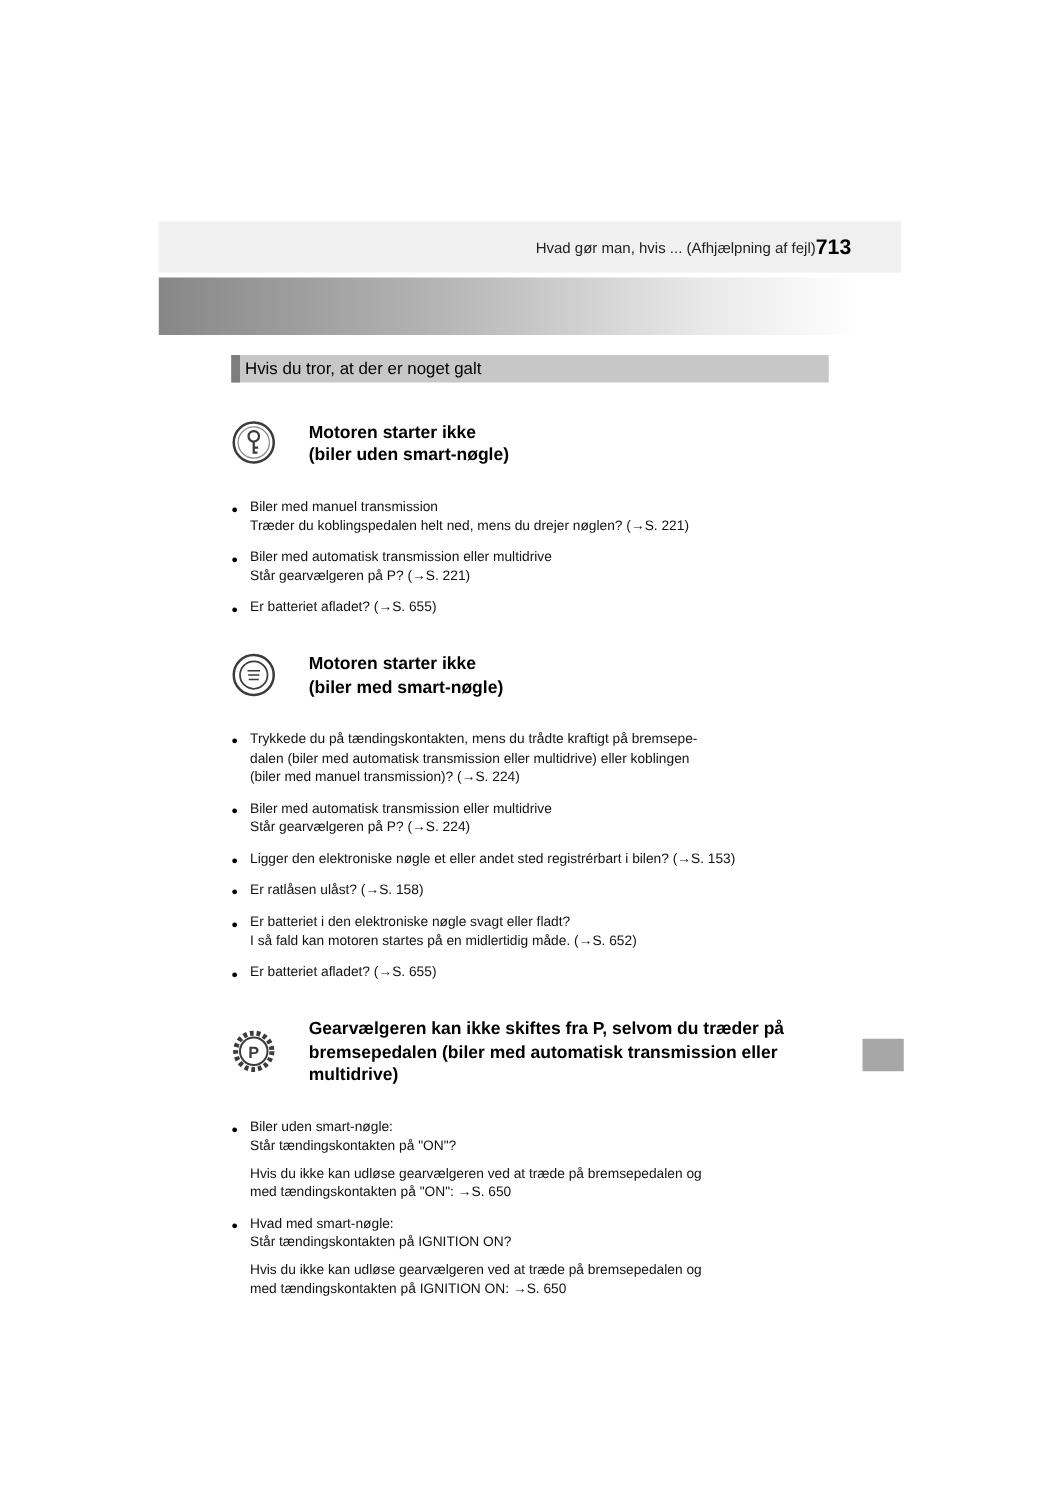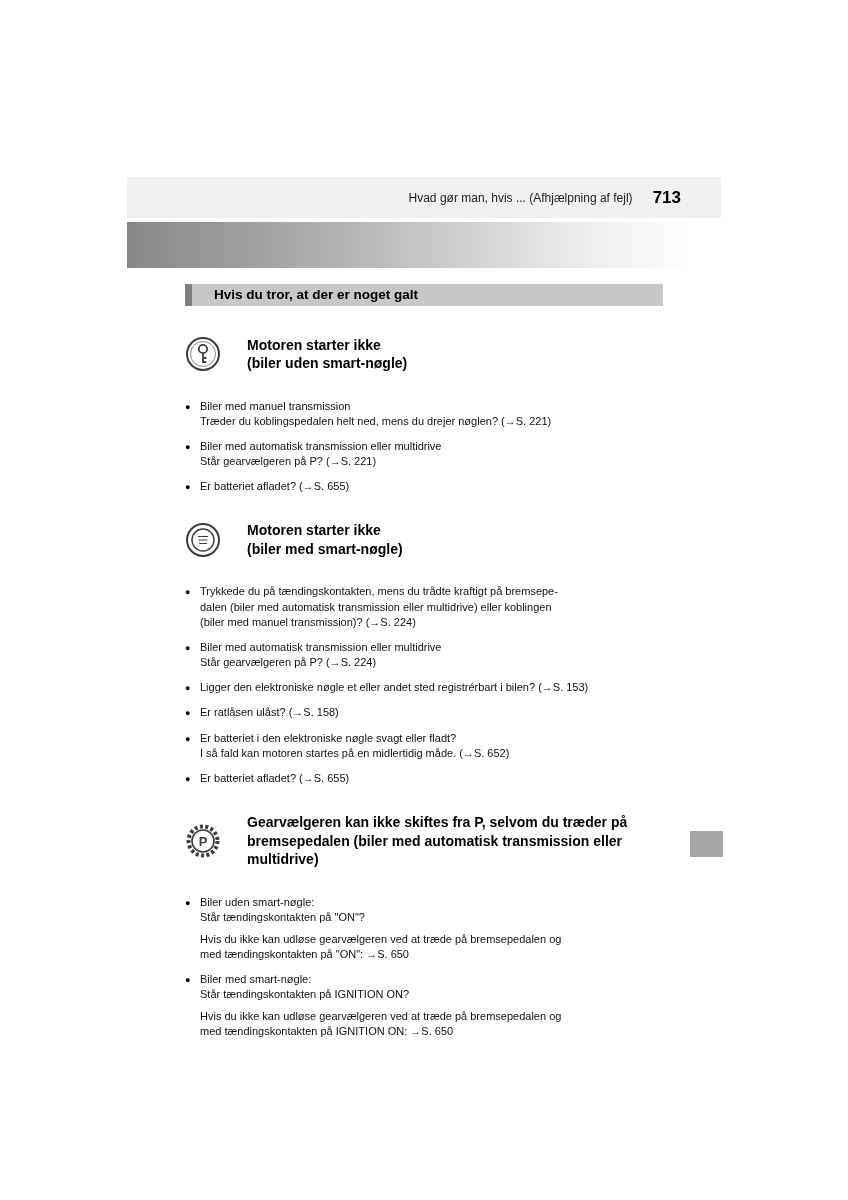--- a/index.html
+++ b/index.html
@@ -4,32 +4,32 @@
 <style>
   html,body { margin:0; padding:0; }
   body {
     width:848px; height:1200px; background:#ffffff; position:relative;
     font-family:"Liberation Sans", sans-serif; color:#111;
     -webkit-font-smoothing:antialiased;
   }
   .header-strip {
     position:absolute; left:127px; top:177px; width:594px; height:41px;
     background:#f0f0f0; display:flex; align-items:center; justify-content:flex-end;
-    gap:20px; padding-right:40px; box-sizing:border-box;
+    padding-right:40px; box-sizing:border-box;
   }
   .header-title { font-size:12px; color:#222; }
   .page-number { font-size:17px; font-weight:bold; color:#000; }
   .gradient-bar {
     position:absolute; left:127px; top:222px; width:562px; height:46px;
     background:linear-gradient(to right, #878787 0%, #b5b5b5 40%, #e9e9e9 78%, #ffffff 100%);
   }
   .content { position:absolute; left:185px; top:284px; width:486px; }
   .section-bar { display:flex; align-items:stretch; background:#c7c7c7; height:22px; width:478px; margin-bottom:14px; }
   .section-accent { width:7px; background:#7e7e7e; }
-  .section-title { font-size:13.5px; font-weight:bold; line-height:22px; padding-left:22px; color:#000; }
+  .section-title { font-size:13.5px; font-weight:normal; line-height:22px; padding-left:4px; color:#000; }
   .topic { display:flex; align-items:center; margin:10px 0 10px 0; }
   .topic-icon { width:36px; height:36px; margin-right:10px; flex:0 0 36px; }
   .topic h3 { margin:16px; font-size:14px; line-height:1.32; white-space:pre-line; color:#000; }
   .item { display:flex; margin-bottom:9px; }
   .bullet { flex:0 0 15px; font-size:9px; line-height:15.5px; color:#000; padding-top:1px; }
   .item-text p { margin:0; font-size:11px; line-height:15.5px; white-space:pre-line; }
   .item-text .para2 { margin-top:6px; }
   .side-tab { position:absolute; left:690px; top:831px; width:33px; height:26px; background:#a7a7a7; }
   svg { display:block; }
 </style>
@@ -155,21 +155,21 @@
     <div class="item-text">
       <p>Biler uden smart-nøgle:
 Står tændingskontakten på "ON"?</p>
       <p class="para2">Hvis du ikke kan udløse gearvælgeren ved at træde på bremsepedalen og
 med tændingskontakten på "ON": →S. 650</p>
     </div>
   </div>
   <div class="item">
     <span class="bullet">●</span>
     <div class="item-text">
-      <p>Biler med smart-nøgle:
+      <p>Hvad med smart-nøgle:
 Står tændingskontakten på IGNITION ON?</p>
       <p class="para2">Hvis du ikke kan udløse gearvælgeren ved at træde på bremsepedalen og
 med tændingskontakten på IGNITION ON: →S. 650</p>
     </div>
   </div>
 
 </div>
 
 <div class="side-tab"></div>
 

